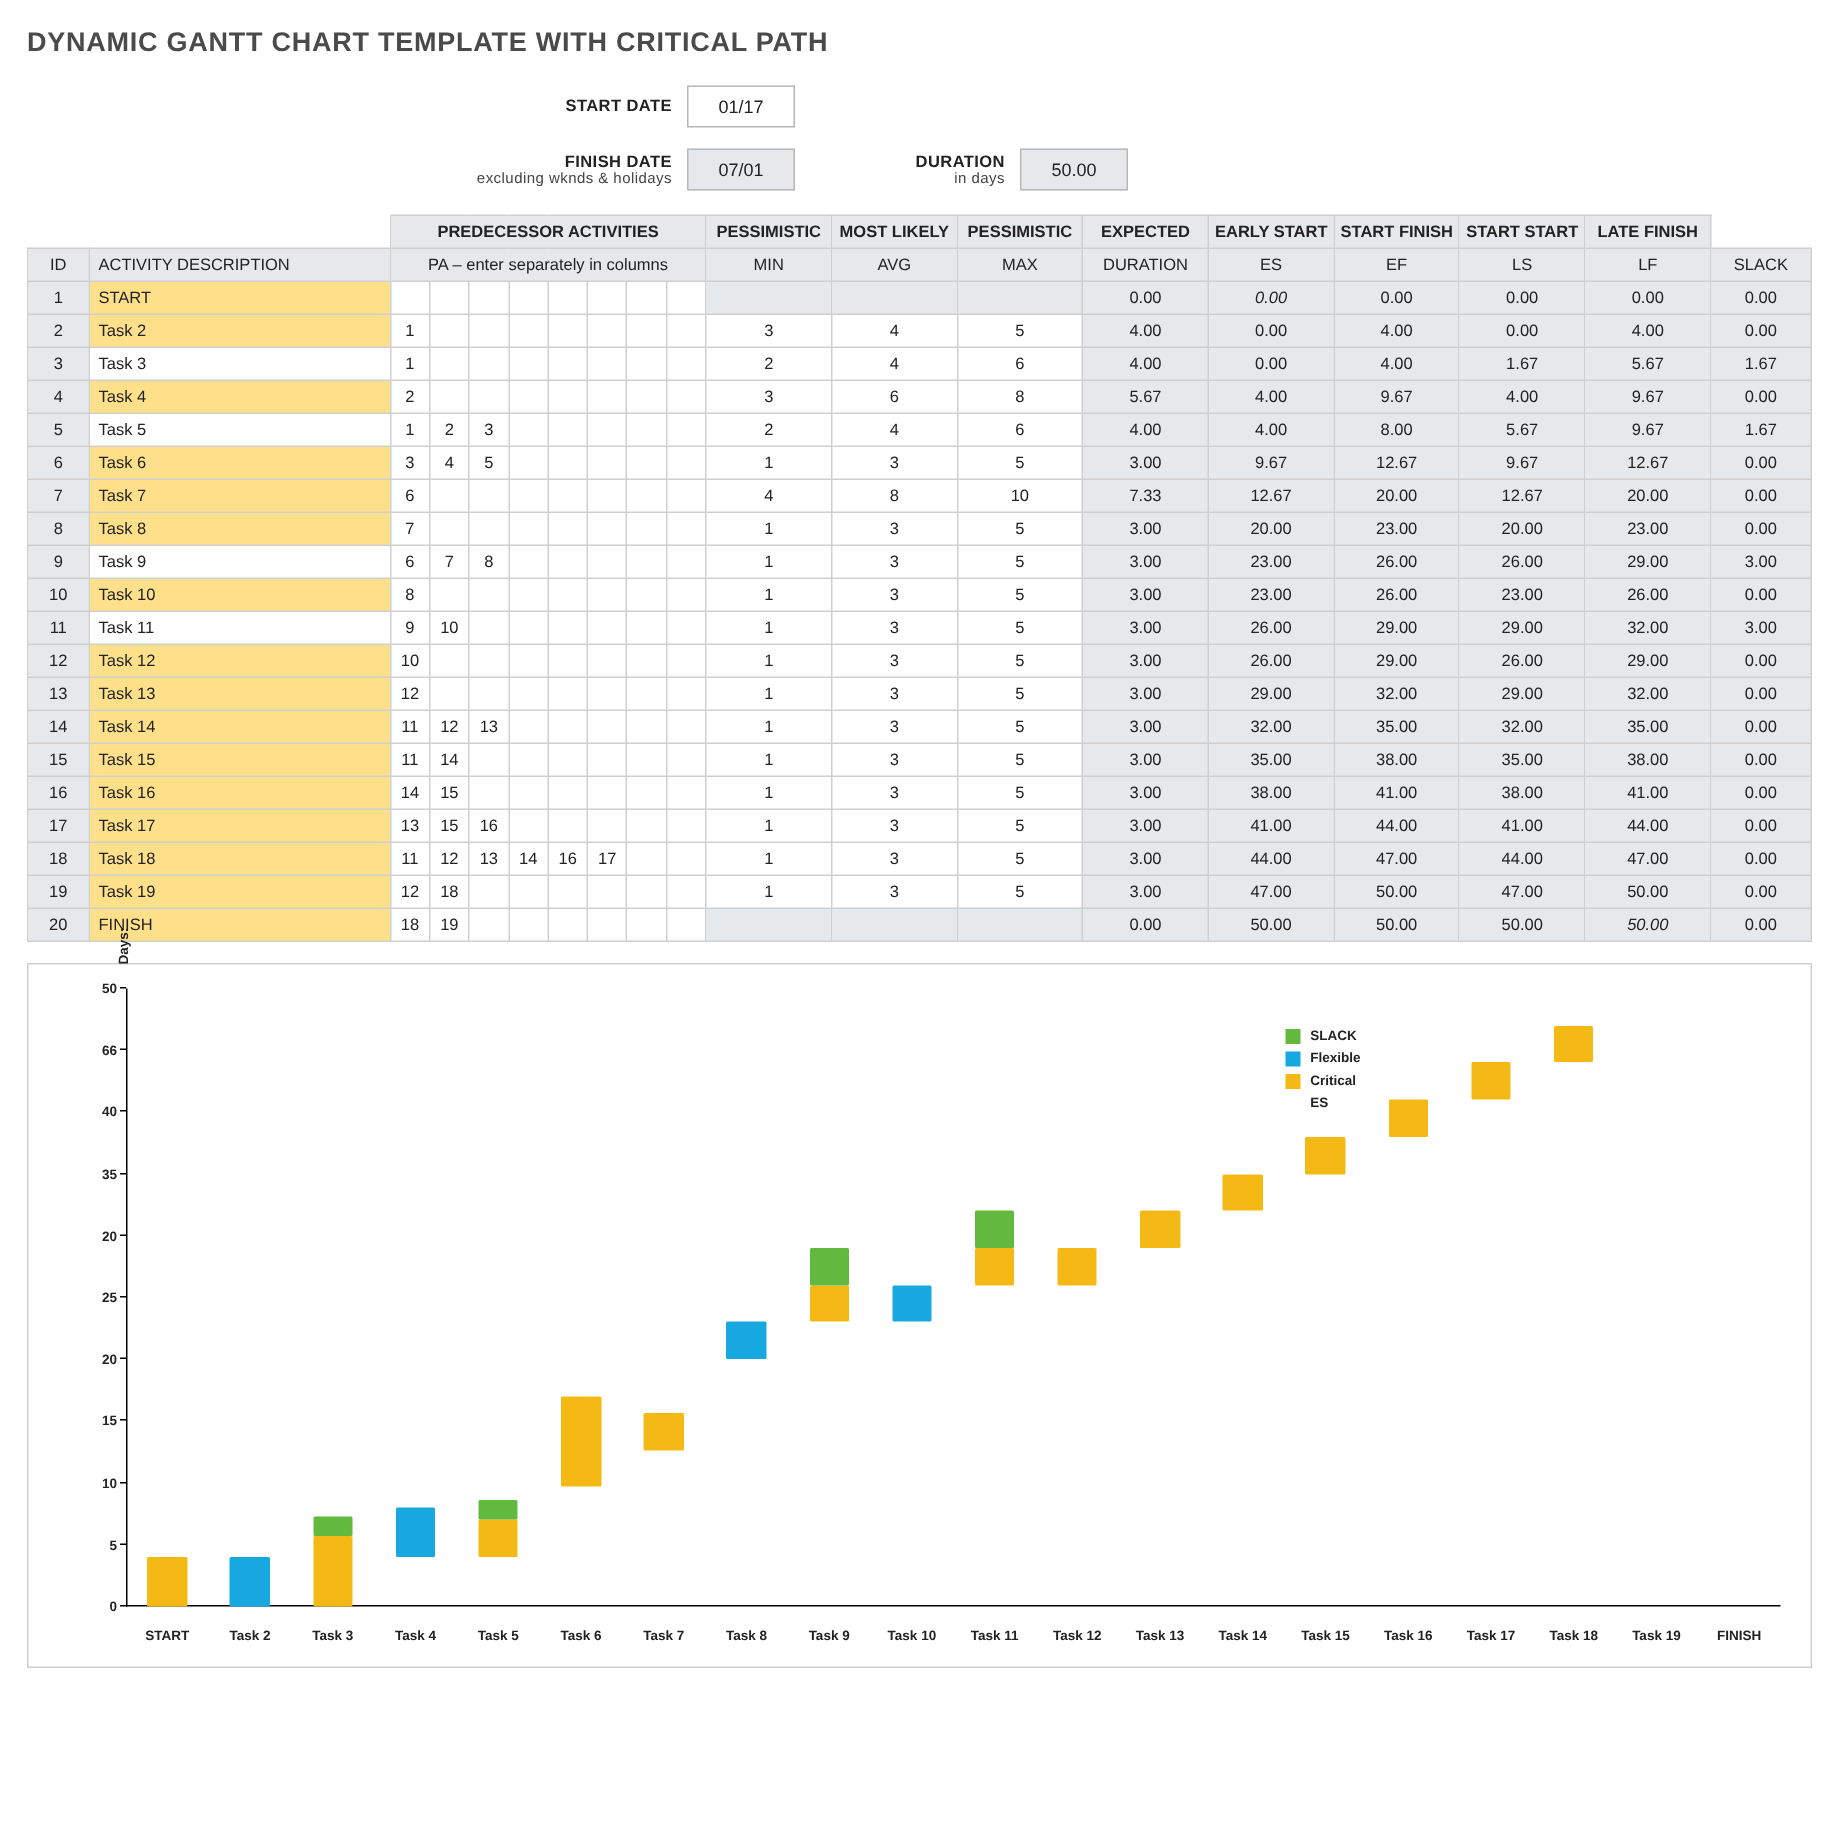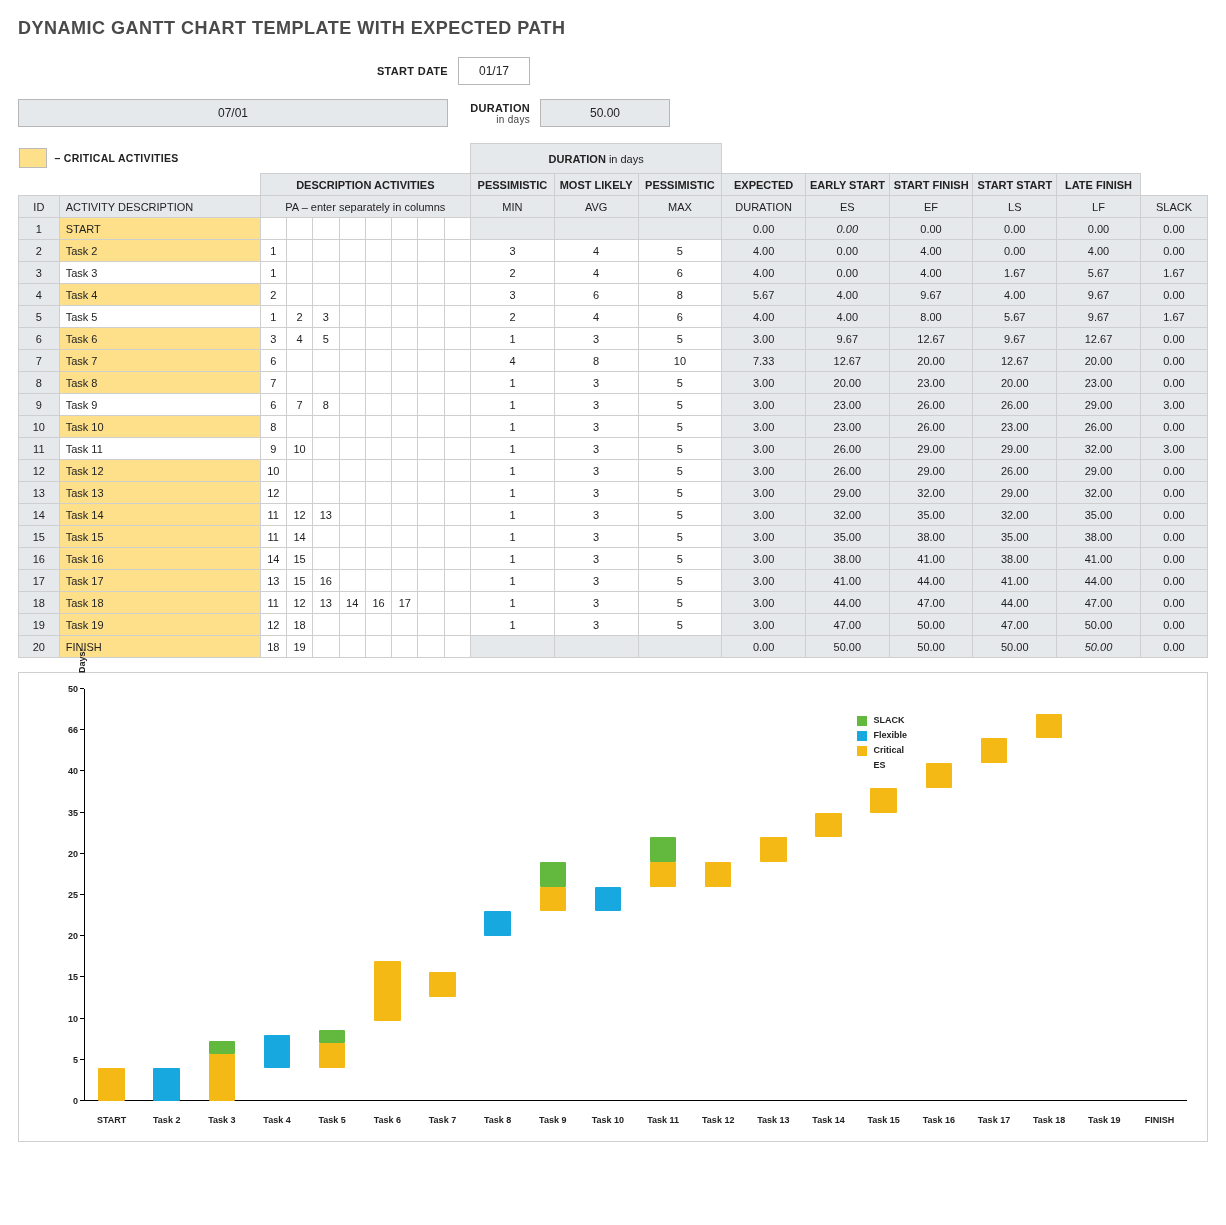--- a/index.html
+++ b/index.html
@@ -46,28 +46,32 @@
   .bar.flex{background:#18a8e0}
   .bar.slack{background:#62b93e}
   .legend2{position:absolute;right:300px;top:40px;font-size:9px;font-weight:700;line-height:15px}
   .legend2 div{display:flex;align-items:center;gap:6px}
   .sw{width:10px;height:10px}
 </style>
 </head>
 <body>
 
 <div class="page">
-  <h1>DYNAMIC GANTT CHART TEMPLATE WITH EXPECTED PATH</h1>
+  <h1>DYNAMIC GANTT CHART TEMPLATE WITH CRITICAL PATH</h1>
 
   <div class="topform">
     <div class="lbl">START DATE</div>
     <div class="box">01/17</div>
     <div></div>
       <div></div>
 
+    <div class="lbl">
+      <span>FINISH DATE</span>
+      <span class="sublbl">excluding wknds &amp; holidays</span>
+    </div>
     <div class="box grey">07/01</div>
     <div class="lbl">
       <span>DURATION</span>
       <span class="sublbl">in days</span>
     </div>
     <div class="box grey">50.00</div>
   </div>
 
   <table>
     <colgroup>
@@ -86,36 +90,22 @@
         <col class="cdur">
       <col class="ccalc">
         <col class="ccalc">
         <col class="ccalc">
         <col class="ccalc">
         <col class="ccalc">
       <col class="cslack">
     </colgroup>
     <thead>
       <tr>
-        <td colspan="2" style="border:none;background:#fff;text-align:left;padding:0">
-          <div class="legendrow">
-            <span class="swatch"></span>
-            <span class="legendtext">– CRITICAL ACTIVITIES</span>
-          </div>
-        </td>
-        <th colspan="8" style="border-top:none;border-left:none;border-right:none;background:#fff"></th>
-        <th colspan="3">
-          <b>DURATION</b><span class="thin"> in days</span>
-        </th>
-        <th colspan="5" style="border-top:none;border-right:none;background:#fff"></th>
-        <th style="border:none;background:#fff"></th>
-      </tr>
-      <tr>
         <th colspan="2" style="background:#fff;border-left:none;border-top:none"></th>
-        <th colspan="8">DESCRIPTION ACTIVITIES</th>
+        <th colspan="8">PREDECESSOR ACTIVITIES</th>
         <th>PESSIMISTIC</th>
         <th>MOST LIKELY</th>
         <th>PESSIMISTIC</th>
         <th>EXPECTED</th>
         <th>EARLY START</th>
         <th>START FINISH</th>
         <th>START START</th>
         <th>LATE FINISH</th>
         <th style="background:#fff;border-top:none;border-right:none"></th>
       </tr>

